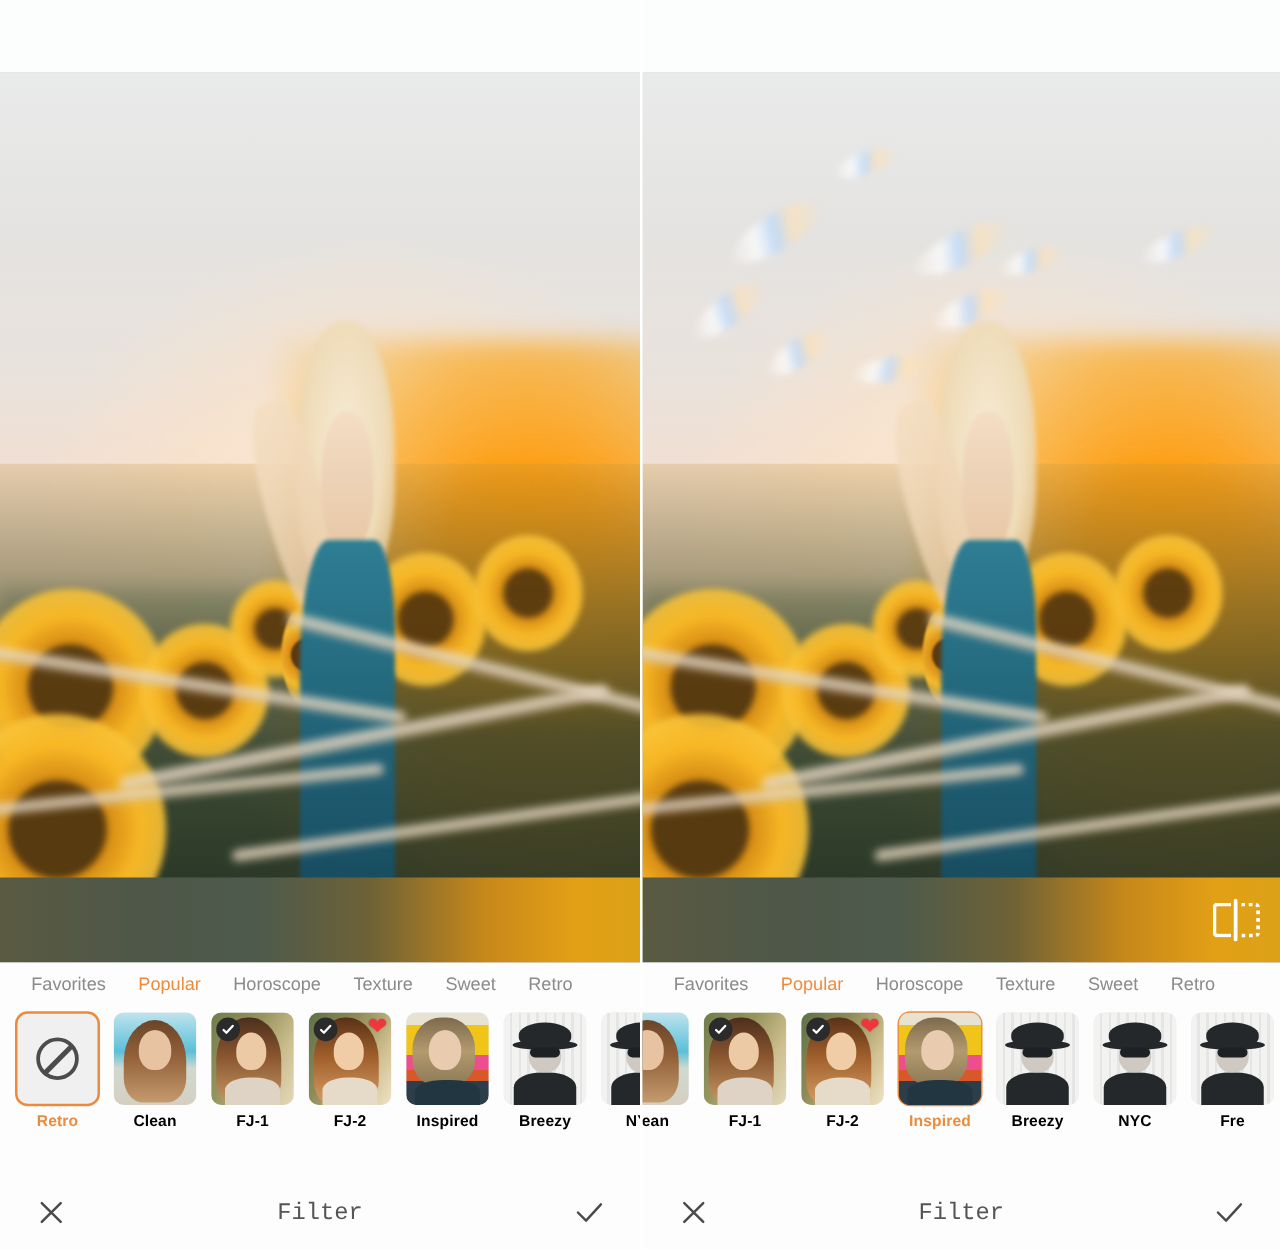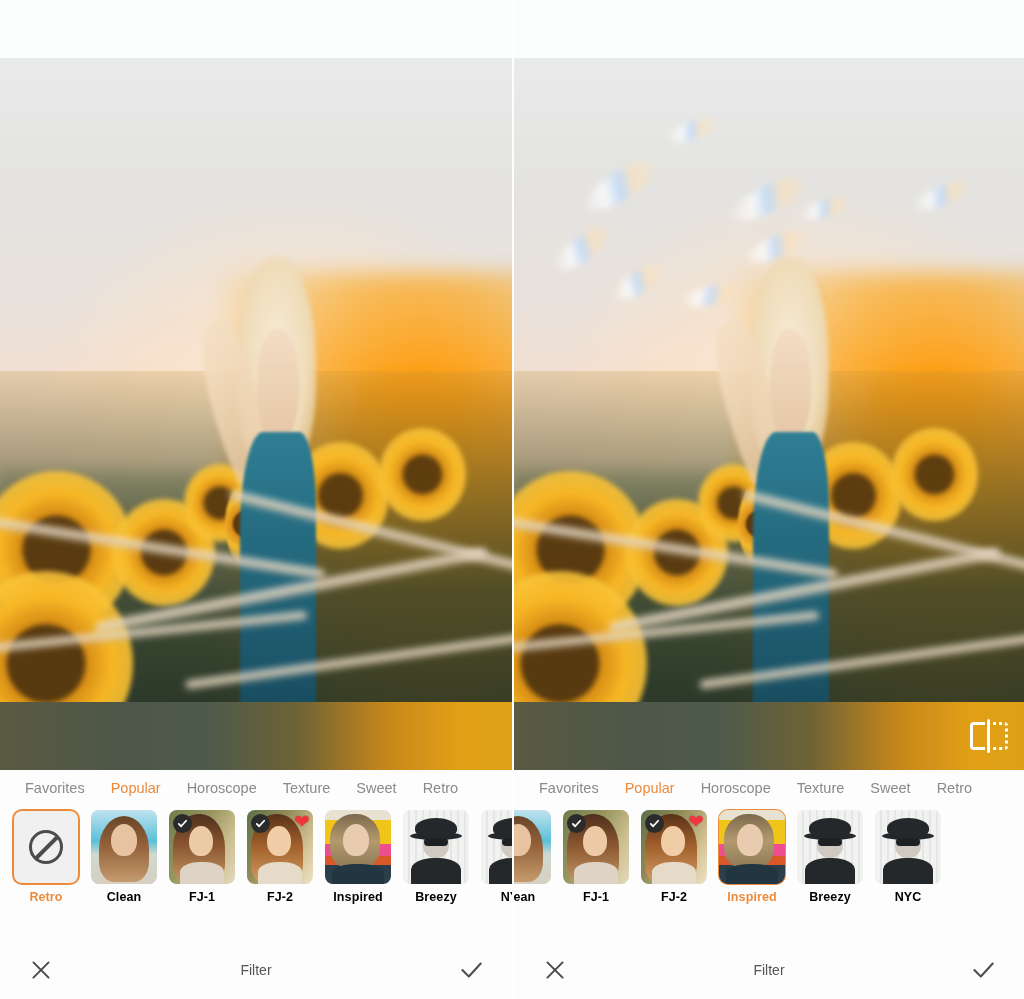--- a/index.html
+++ b/index.html
@@ -251,21 +251,21 @@
   .a-bw .body { bottom:0; width:50px; height:26px; background:#24282a; }
 
   
   .actionbar {
     position:absolute; left:0; right:0; bottom:0;
     height: 58px;
     background:#fdfdfd;
     display:flex; align-items:center; justify-content:space-between;
     padding: 0 26px;
   }
-  .action-title { font-size: 14px; color:#555; }
+  .action-title { font-size: 19px; color:#555;font-family:Liberation Mono, monospace; }
   .icon-btn { width: 30px; height:30px; display:flex; align-items:center; justify-content:center; }
   .icon-btn svg { width: 26px; height: 26px; }
 </style>
 </head>
 <body>
 
 <div class="screen">
 
   <div class="panel left">
     <div class="topbar"></div>
@@ -602,20 +602,33 @@
                 <div class="body"></div>
                 <div class="head"></div>
                 <div class="brim"></div>
                 <div class="hat"></div>
                 <div class="glass"></div>
               </div>
           </div>
           <div class="thumb-label">NYC</div>
         </div>
 
+        <div class="thumb-wrap">
+          <div class="thumb">
+            <div class="art a-bw">
+                <div class="bg"></div>
+                <div class="body"></div>
+                <div class="head"></div>
+                <div class="brim"></div>
+                <div class="hat"></div>
+                <div class="glass"></div>
+              </div>
+          </div>
+          <div class="thumb-label">Fre</div>
+        </div>
       </div>
 
       <div class="actionbar">
         <div class="icon-btn">
           <svg viewBox="0 0 24 24" fill="none" stroke="#4a4a4a" stroke-width="1.8" stroke-linecap="round">
               <line x1="5" y1="5" x2="19" y2="19"></line>
               <line x1="19" y1="5" x2="5" y2="19"></line>
             </svg>
         </div>
         <div class="action-title">Filter</div>

